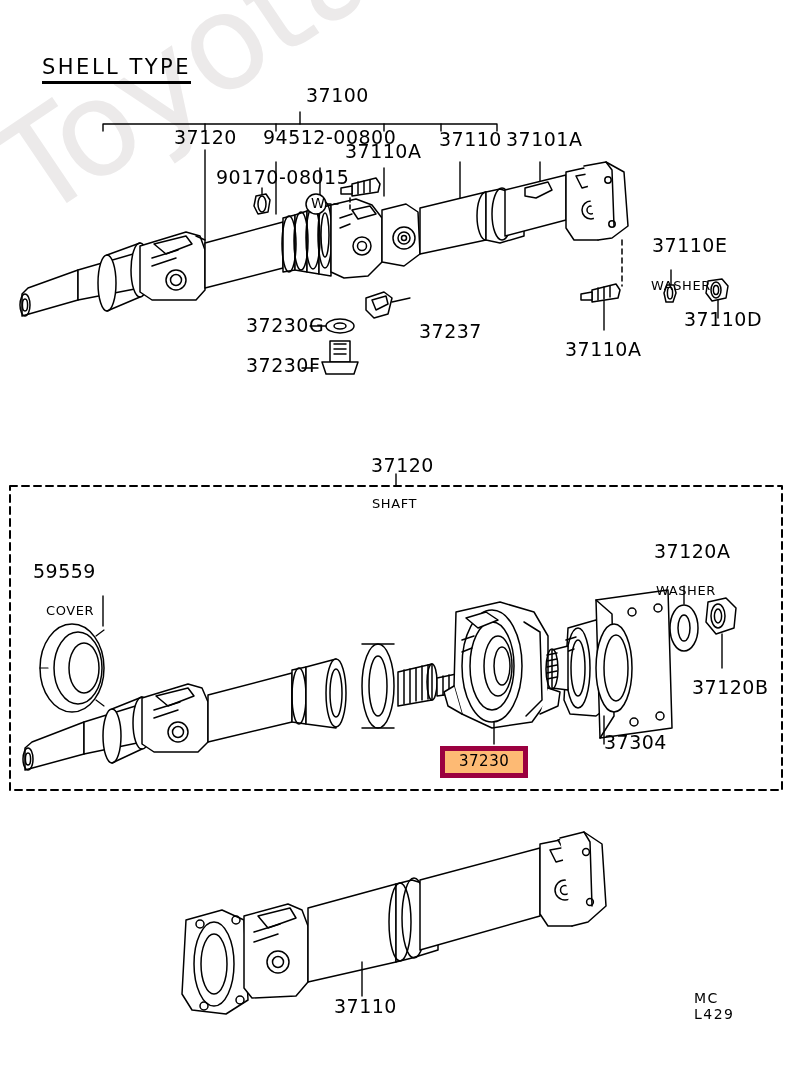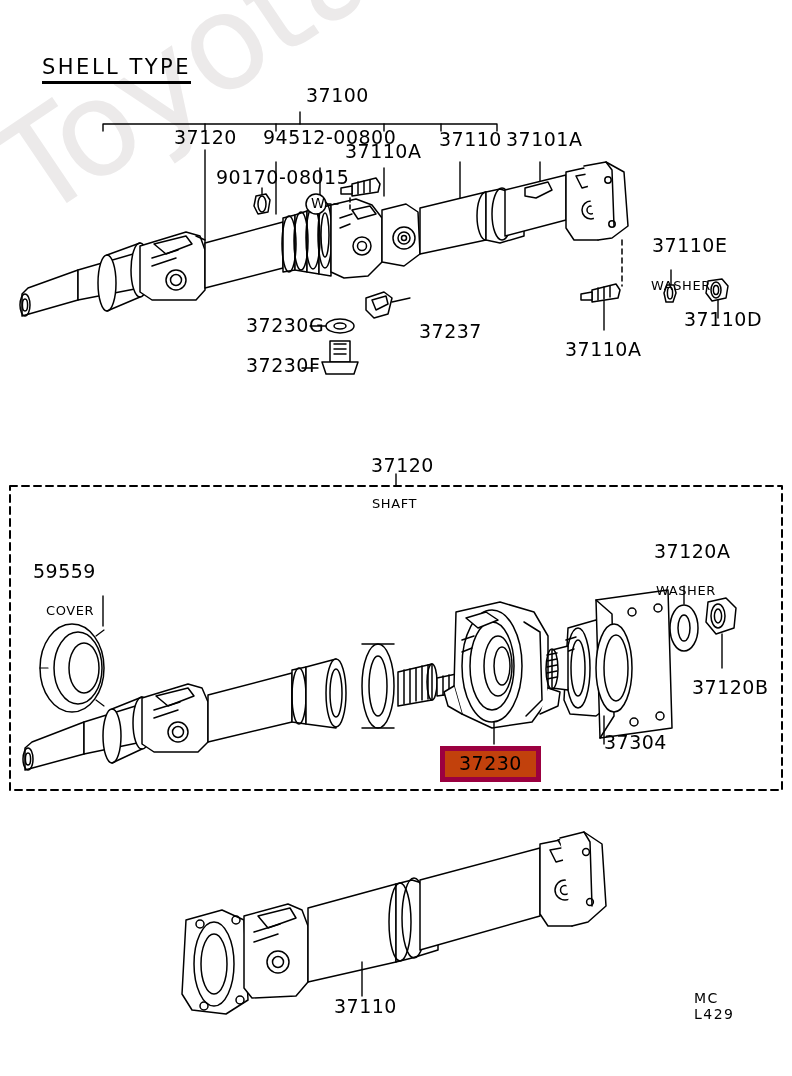--- a/index.html
+++ b/index.html
@@ -37,22 +37,22 @@
     position:absolute;font-size:21px;letter-spacing:2.5px;font-weight:400;
     border-bottom:3px solid #000;padding-bottom:2px;
     font-family:"DejaVu Sans","Liberation Sans",sans-serif;
   }
   .foot{
     position:absolute;font-size:14px;letter-spacing:1.5px;
     font-family:"DejaVu Sans","Liberation Sans",sans-serif;
   }
   .hl{
     position:absolute;
-    border:5px solid #9b0040;background:#c2410c;
-    font-size:19px;letter-spacing:0.5px;
+    border:5px solid #9b0040;background:#fdba74;
+    font-size:15px;letter-spacing:0.5px;
     padding:3px 14px 4px 14px;line-height:1;
     font-family:"DejaVu Sans","Liberation Sans",sans-serif;
   }
 </style>
 </head>
 <body>
 
 <div class="sheet">
 
   <div class="watermark">ToyotaCarMine.ru</div>

